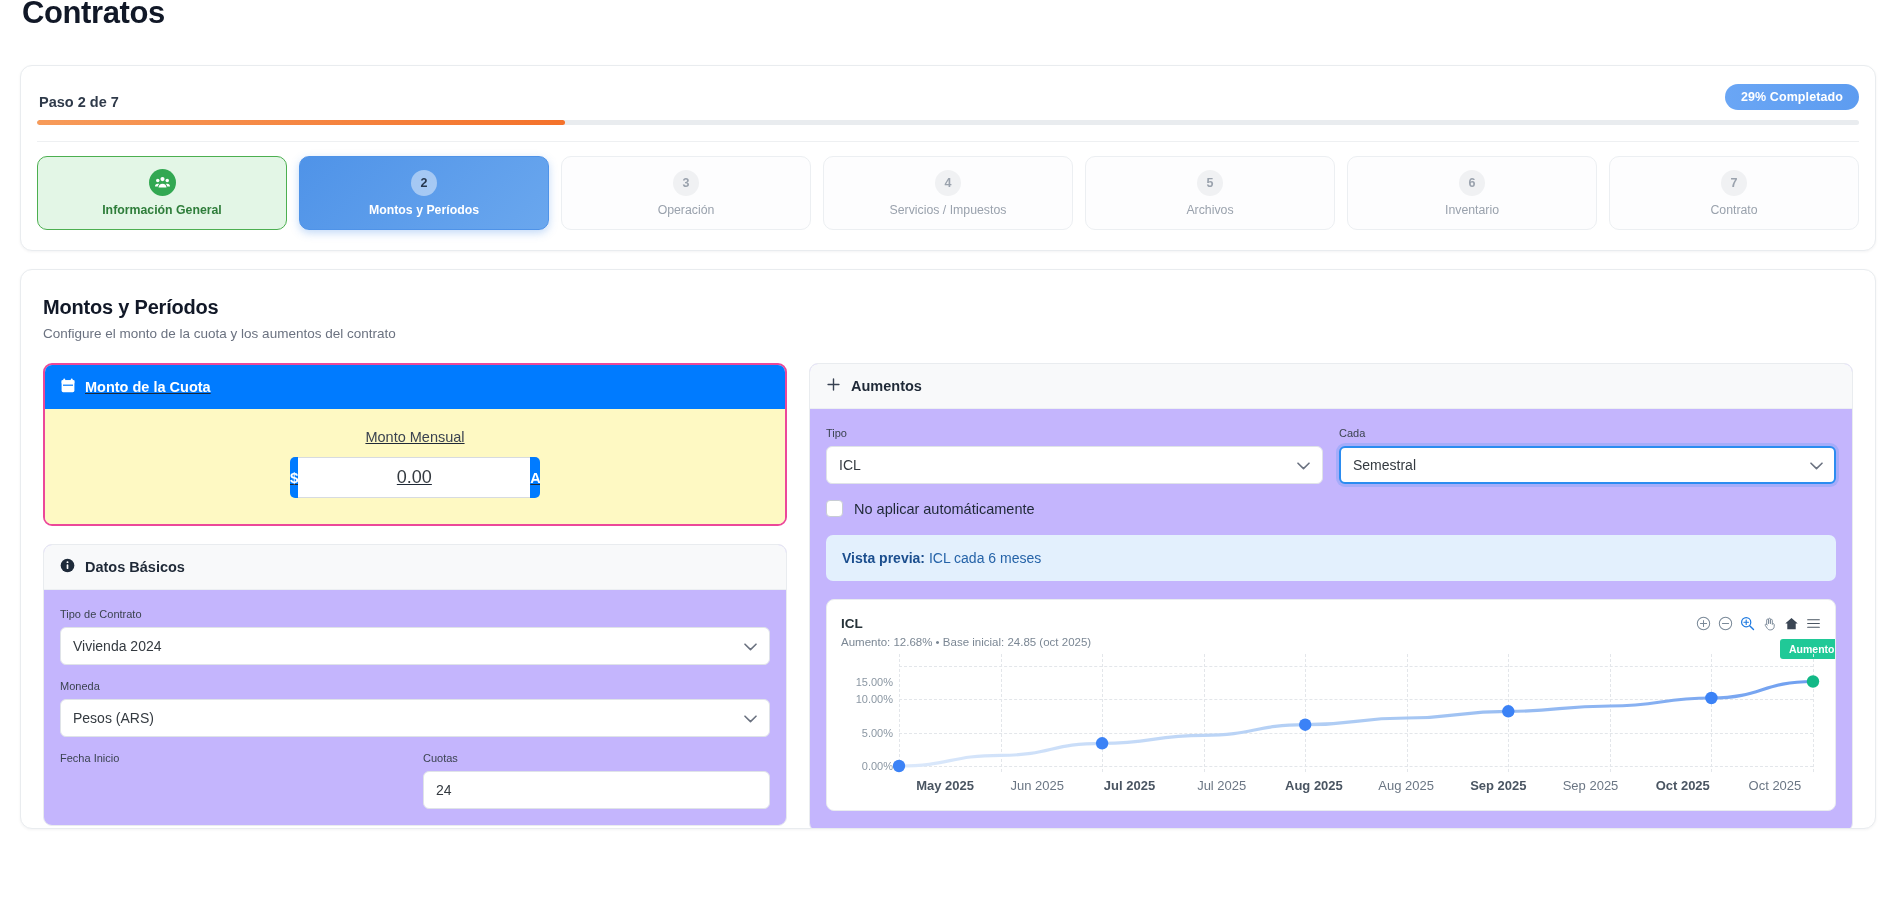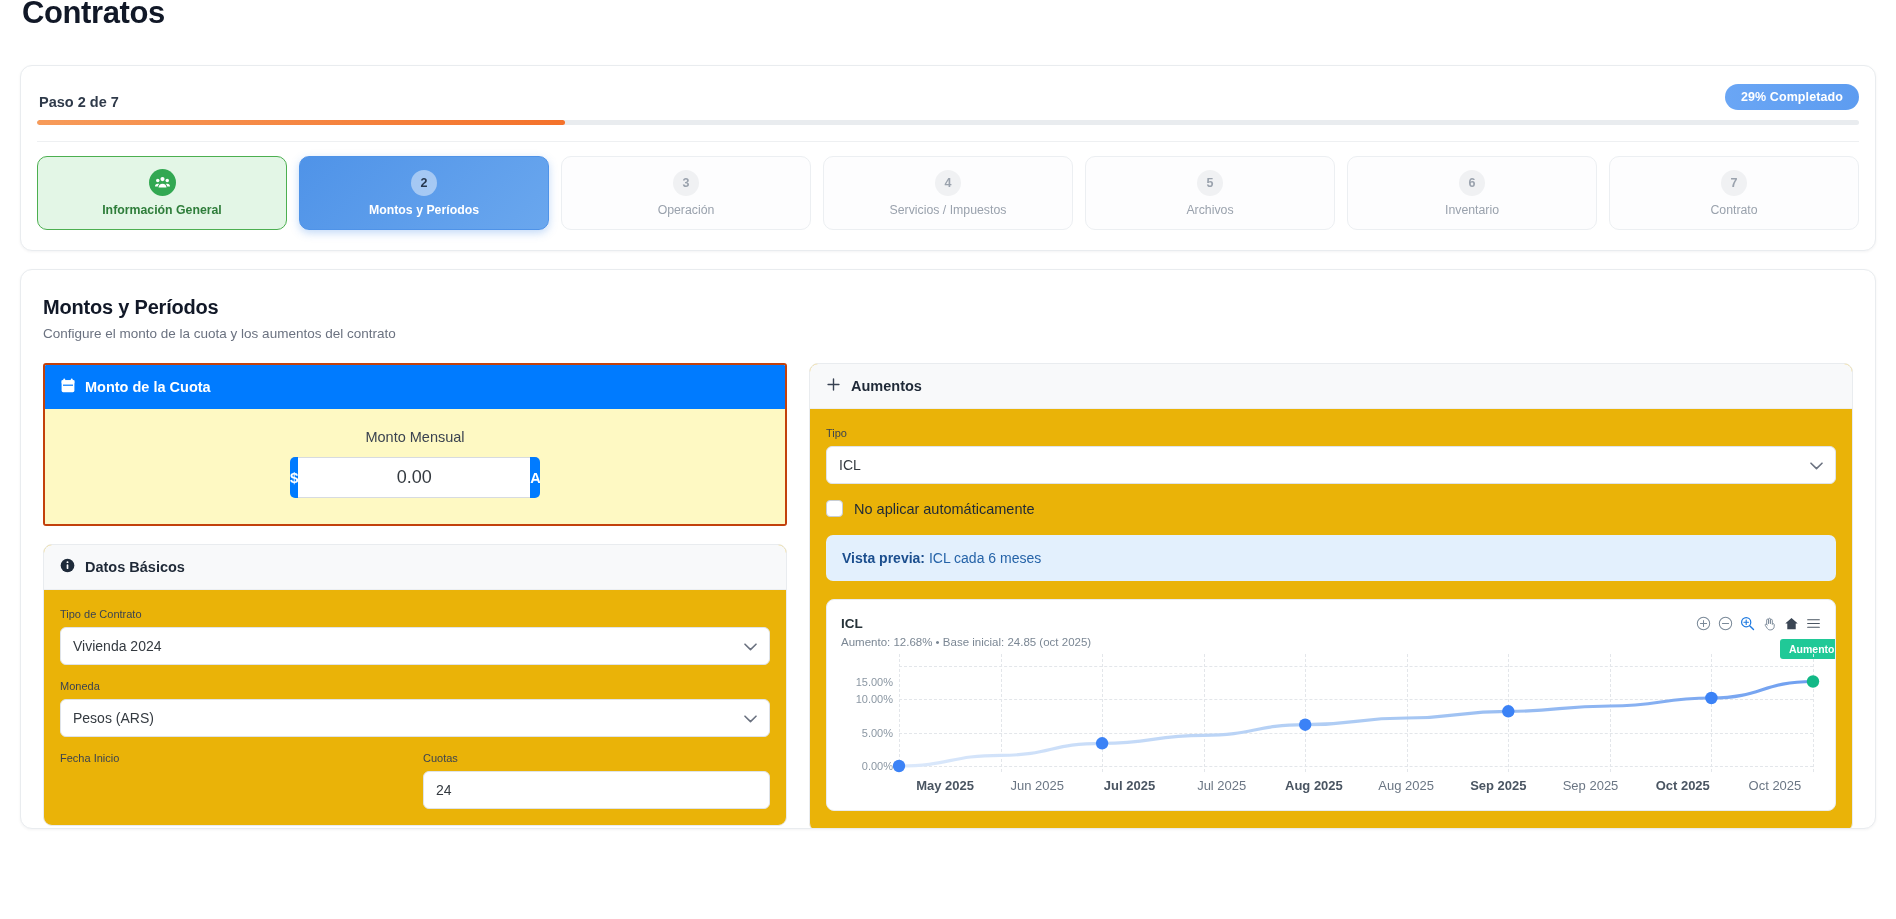--- a/index.html
+++ b/index.html
@@ -97,29 +97,29 @@
     overflow: hidden;
   }
   .sec-title { font-size: 20px; font-weight: 700; color:#111827; letter-spacing:-.2px;}
   .sec-sub { font-size: 13.5px; color:#6b7280; margin-top: 7px; }
 
   .cols { display:flex; gap: 22px; margin-top: 22px; }
   .col-left { width: 744px; }
   .col-right { flex: 1; }
 
   
-  .panel { border:1px solid #e9ecef; border-radius: 9px; background:#eab308; overflow:hidden; }
+  .panel { border:1px solid #e9ecef; border-radius: 9px; background:#c4b5fd; overflow:hidden; }
   .panel-hd {
     display:flex; align-items:center; gap:10px;
     padding: 13px 16px; font-size: 14.5px; font-weight:700;
   }
   .panel-hd.blue { background:#007bff; color:#fff; }
   .panel-hd.light { background:#f8f9fa; color:#1f2937; border-bottom:1px solid #eceff2;}
 
-  .cuota-panel { border: 2px solid #c2410c; border-radius: 3px; overflow:hidden; }
+  .cuota-panel { border: 2px solid #ec4899; border-radius: 9px; overflow:hidden;text-decoration:underline; }
   .cuota-body { padding: 20px 16px 26px 16px; background:#fef9c3; }
   .cuota-lbl { text-align:center; font-size:14.5px; color:#3b4350; }
   .amount-wrap { display:flex; justify-content:center; margin-top: 12px; }
   .amount-group { display:flex; height: 41px; border-radius:5px; overflow:hidden; width: 250px; }
   .amt-prefix {
     width: 34px; background:#007bff; color:#fff; font-weight:700; font-size:15px;
     display:flex; align-items:center; justify-content:center;
   }
   .amt-input {
     flex:1; border:1px solid #d7dbe0; border-left:none; border-right:none;
@@ -360,20 +360,31 @@
             </span>
             <span>Aumentos</span>
           </div>
           <div class="panel-body" style="padding:18px 16px 20px 16px;">
 
             <div class="row2" style="margin-bottom:16px;">
               <div>
                 <label class="fld-lbl">Tipo</label>
                 <div class="select-wrap">
                   <input class="ctrl" readonly="" value="ICL" style="">
+                  <span class="chev">
+                    <svg width="13" height="8" viewBox="0 0 13 8" fill="none">
+                        <path d="M1 1.2 L6.5 6.6 L12 1.2" stroke="#6b7280" stroke-width="1.6" stroke-linecap="round" stroke-linejoin="round"></path>
+                      </svg>
+                  </span>
+                </div>
+              </div>
+              <div>
+                <label class="fld-lbl">Cada</label>
+                <div class="select-wrap">
+                  <input class="ctrl focused" readonly="" value="Semestral" style="">
                   <span class="chev">
                     <svg width="13" height="8" viewBox="0 0 13 8" fill="none">
                         <path d="M1 1.2 L6.5 6.6 L12 1.2" stroke="#6b7280" stroke-width="1.6" stroke-linecap="round" stroke-linejoin="round"></path>
                       </svg>
                   </span>
                 </div>
               </div>
             </div>
 
             <div class="check-row">

